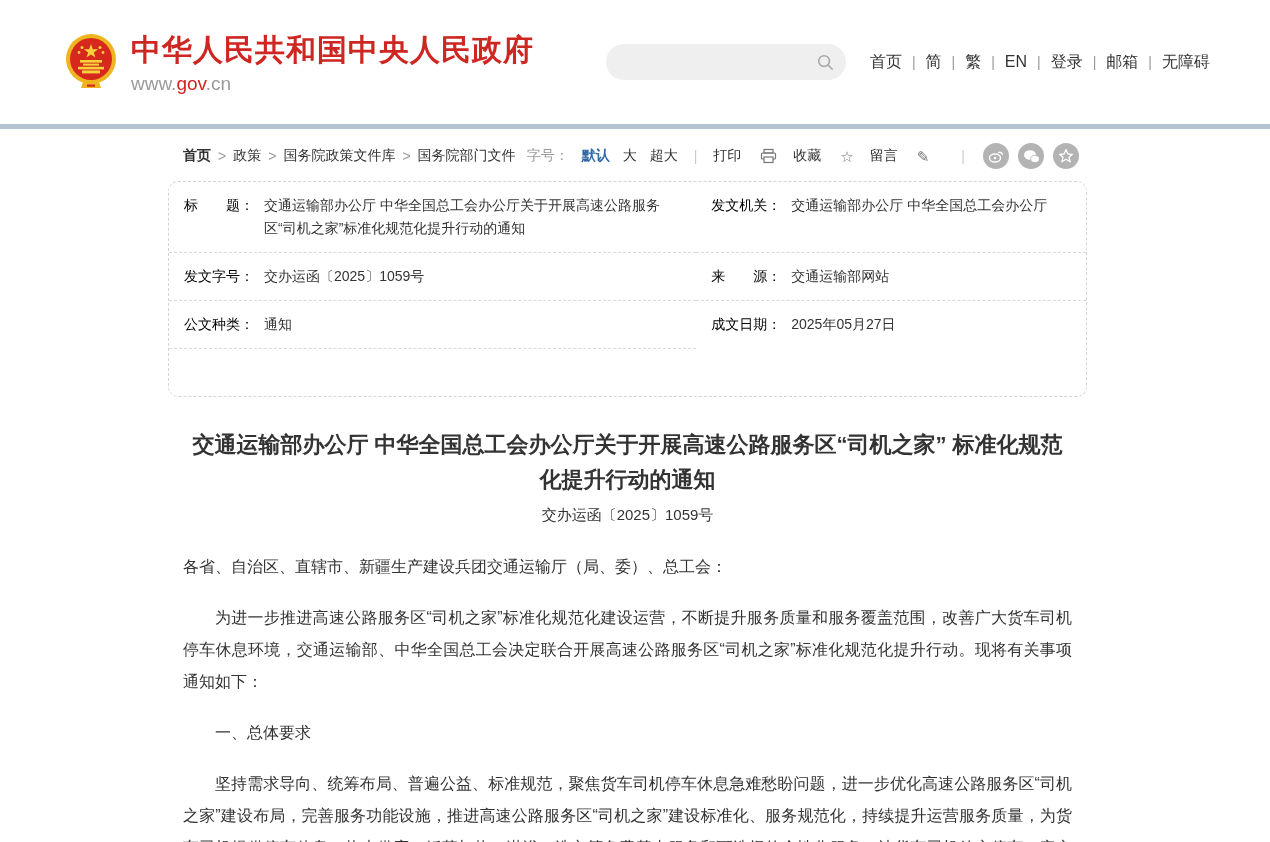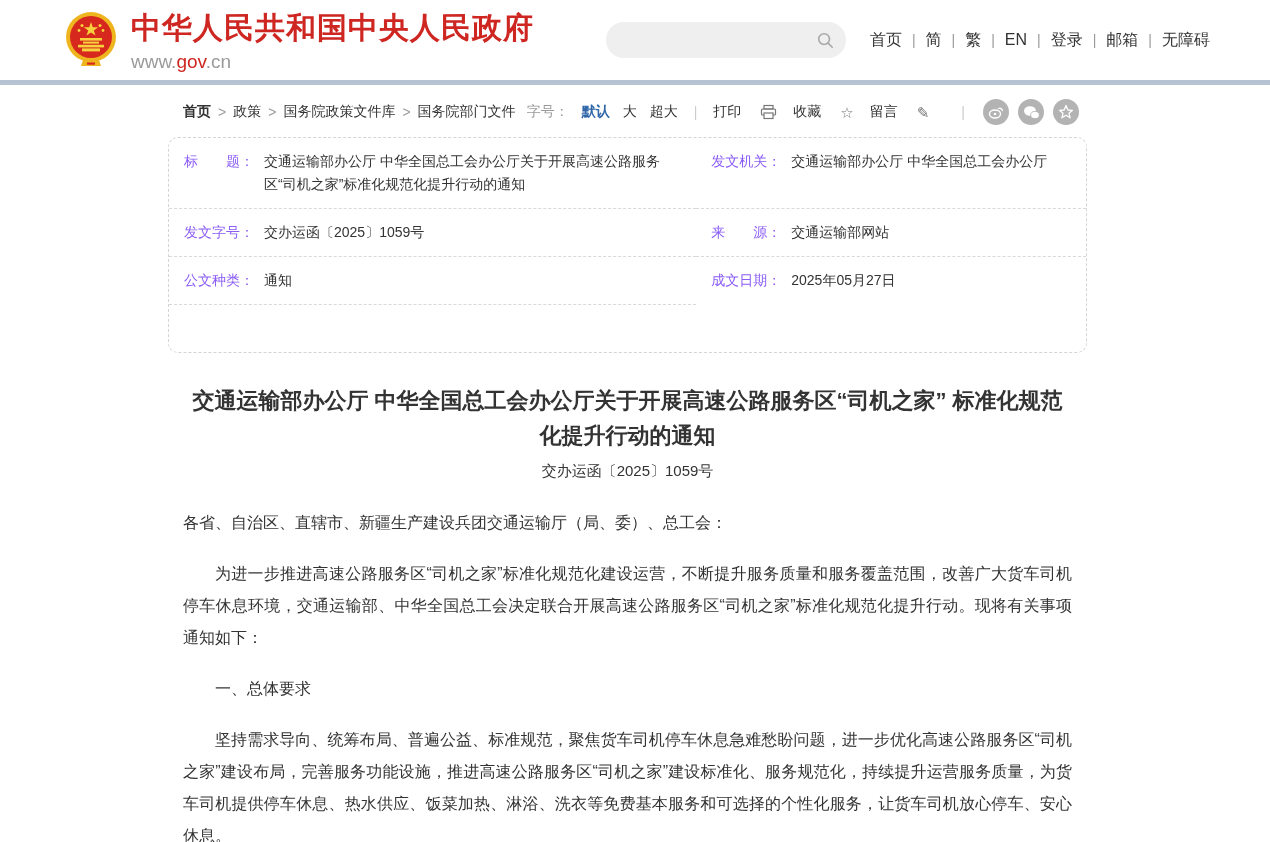--- a/index.html
+++ b/index.html
@@ -4,21 +4,21 @@
 <style>
   * { margin: 0; padding: 0; box-sizing: border-box; }
   html, body { background: #fff; }
   body {
     width: 1270px; height: 842px; overflow: hidden;
     font-family: "Liberation Sans", "DejaVu Sans", sans-serif;
     color: #333;
   }
   
   .site-header {
-    height: 80px; width: 100%; background: #fff;
+    height: 124px; width: 100%; background: #fff;
     display: flex; align-items: center; justify-content: space-between;
     padding: 0 60px 0 65px;
     gap: 45px;
   }
   .logo-group { display: flex; align-items: center; gap: 14px; cursor: pointer; }
   .logo-emblem { width: 52px; height: 60px; flex: 0 0 auto; }
   .logo-text-block { display: flex; flex-direction: column; gap: 2px; }
   .site-title { font-size: 30px; font-weight: bold; color: #ce2621; letter-spacing: 1px; }
   .site-url { font-size: 19px; color: #9a9a9a; }
   .site-url .gov { color: #ce2621; }
@@ -68,21 +68,21 @@
     margin-top: 14px; border: 1px dashed #d4d4d4; border-radius: 10px;
     display: grid; grid-template-columns: 57.5% 42.5%;
     font-size: 14px; overflow: hidden;
   }
   .meta-cell {
     display: flex; align-items: flex-start;
     padding: 12px 15px; line-height: 23px; min-height: 47px;
     border-bottom: 1px dashed #d9d9d9;
   }
   .meta-cell.last-row { border-bottom: none; }
-  .meta-label { flex: 0 0 auto; white-space: pre; color: #8b5cf6; margin-right: 10px; }
+  .meta-label { flex: 0 0 auto; white-space: pre; color: #000000; margin-right: 10px; }
   .meta-value { color: #333; }
 
   
   .doc-title {
     margin: 30px 15px 0; font-size: 22px; font-weight: bold;
     line-height: 35px; text-align: center; color: #333;
   }
   .doc-number { margin-top: 9px; text-align: center; font-size: 15px; color: #333; }
   .doc-body { margin: 26px 15px 0; font-size: 16px; line-height: 32px; text-align: justify; color: #333; }
   .doc-body p { margin-bottom: 19px; text-indent: 2em; }

